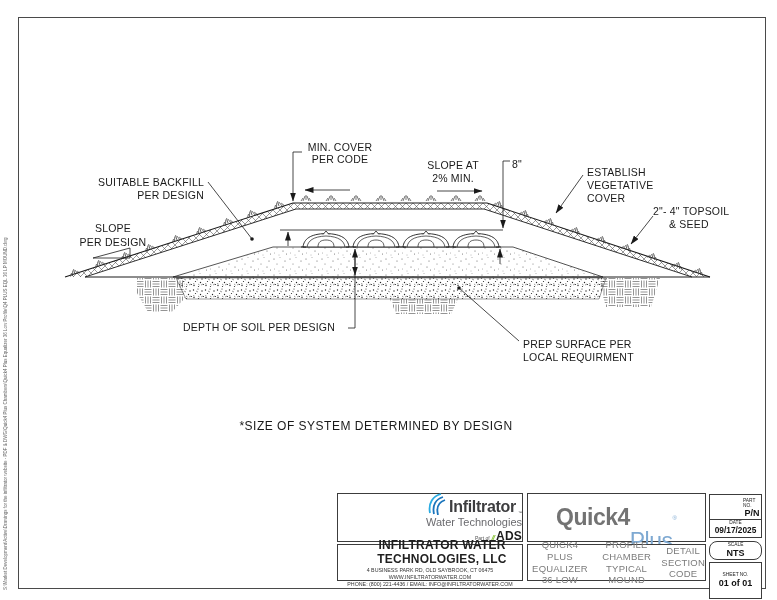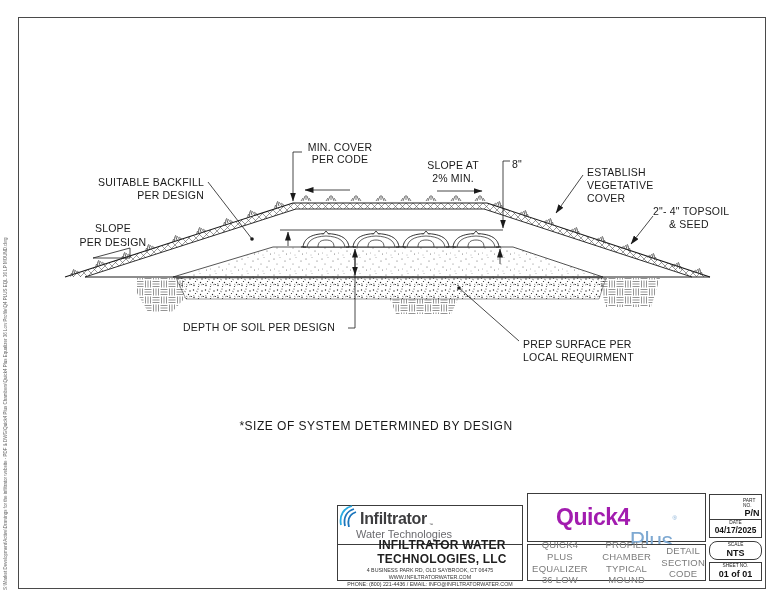--- a/index.html
+++ b/index.html
@@ -8,22 +8,22 @@
   .sheet-border{position:absolute;left:18px;top:17px;width:746px;height:570px;
                 border:1.5px solid #4a4a4a;}
   svg.drawing{position:absolute;left:0;top:0;width:777px;height:600px;}
   svg text{font-family:"Liberation Sans",sans-serif;fill:#1a1a1a;font-size:10.5px;letter-spacing:.2px;}
   svg text.big{font-size:12px;letter-spacing:.5px;}
   .edge-note{position:absolute;left:8px;bottom:10px;transform:rotate(-90deg);
              transform-origin:left bottom;font-size:4.5px;color:#666;white-space:nowrap;}
   
   .tb{position:absolute;left:337px;top:493px;width:428px;height:90px;}
   .tb .box{position:absolute;border:1px solid #3c3c3c;background:#fff;box-sizing:border-box;}
-  .logo-box{left:0;top:12px;width:186px;height:49px;display:flex;flex-direction:column;
-            align-items:flex-start;justify-content:center;}
+  .logo-box{left:0;top:0;width:186px;height:49px;display:flex;flex-direction:column;
+            align-items:flex-end;justify-content:center;}
   .logo-row{display:flex;align-items:flex-end;gap:2px;}
   .logo-brand{font-size:16px;font-weight:bold;color:#3d3d3f;letter-spacing:-.3px;line-height:1;}
   .logo-tm{font-size:4px;color:#3d3d3f;vertical-align:top;}
   .logo-sub{font-size:11px;color:#6a6a6e;margin-top:1px;margin-left:18px;}
   .logo-ads{font-size:5px;color:#555;margin-left:60px;margin-top:1px;display:flex;align-items:baseline;gap:2px;}
   .ads-slash{font-weight:bold;font-style:italic;font-size:8px;letter-spacing:-1px;}
   .ads-word{font-weight:800;font-size:12px;color:#1c1c1c;letter-spacing:.2px;}
   .company-box{left:0;top:51px;width:186px;height:37px;display:flex;flex-direction:column;
                align-items:center;justify-content:center;text-align:center;}
   .company-name{font-size:12px;font-weight:bold;color:#1f1f1f;letter-spacing:.2px;padding-left:24px;}
@@ -31,21 +31,21 @@
   .product-box{left:190px;top:0;width:179px;height:49px;display:flex;align-items:center;justify-content:center;}
   .q4{font-size:23px;font-weight:bold;letter-spacing:-.5px;}
   .q4plus{font-size:23px;font-weight:400;letter-spacing:-.5px;margin-top:48px;}
   .q4reg{font-size:6px;vertical-align:super;}
   .title-box{left:190px;top:51px;width:179px;height:37px;display:flex;flex-direction:row;
              align-items:center;justify-content:center;text-align:center;}
   .title-line{font-size:9.5px;color:#7b7b7b;line-height:1.25;letter-spacing:.2px;}
   .fields{position:absolute;left:372px;top:0;width:53px;height:90px;}
   .field{position:absolute;left:0;width:53px;border:1px solid #3c3c3c;background:#fff;
          box-sizing:border-box;display:flex;flex-direction:column;align-items:center;justify-content:center;}
-  .f0{top:1px;height:30px;padding-left:33px;} .f1{top:26px;height:19px;} .f2{top:48px;height:19px;border-radius:8px;} .f3{top:69px;height:19px;}
+  .f0{top:1px;height:30px;padding-left:33px;} .f1{top:26px;height:19px;} .f2{top:48px;height:19px;border-radius:8px;} .f3{top:69px;height:37px;}
   .field-label{font-size:4.8px;color:#222;line-height:1;}
   .field-value{font-size:9px;font-weight:bold;color:#111;line-height:1.2;}
 </style>
 </head>
 <body>
 
 <div class="sheet">
   <div class="sheet-border"></div>
 
   <svg class="drawing" viewBox="0 0 777 600">
@@ -219,39 +219,39 @@
     </div>
 
     <div class="box company-box">
       <div class="company-name">INFILTRATOR WATER TECHNOLOGIES, LLC</div>
       <div class="company-line">4 BUSINESS PARK RD, OLD SAYBROOK, CT 06475</div>
       <div class="company-line">WWW.INFILTRATORWATER.COM</div>
       <div class="company-line">PHONE: (800) 221-4436 / EMAIL: INFO@INFILTRATORWATER.COM</div>
     </div>
 
     <div class="box product-box">
-      <span class="q4" style="color:#a21caf">Quick4</span>
+      <span class="q4" style="color:#737373">Quick4</span>
       <span class="q4plus" style="color:#7ea9d2">Plus</span>
       <span class="q4reg" style="color:#7ea9d2">®</span>
     </div>
 
     <div class="box title-box">
       <div class="title-line">QUICK4 PLUS EQUALIZER 36 LOW</div>
       <div class="title-line">PROFILE CHAMBER TYPICAL MOUND</div>
       <div class="title-line">DETAIL SECTION CODE</div>
     </div>
 
     <div class="fields">
       <div class="field f0">
         <div class="field-label">PART NO.</div>
         <div class="field-value">P/N</div>
       </div>
       <div class="field f1">
         <div class="field-label">DATE</div>
-        <div class="field-value" style="font-size:8.3px">04/17/2025</div>
+        <div class="field-value" style="font-size:8.3px">09/17/2025</div>
       </div>
       <div class="field f2">
         <div class="field-label">SCALE</div>
         <div class="field-value">NTS</div>
       </div>
       <div class="field f3">
         <div class="field-label">SHEET NO.</div>
         <div class="field-value">01 of 01</div>
       </div>
     </div>

